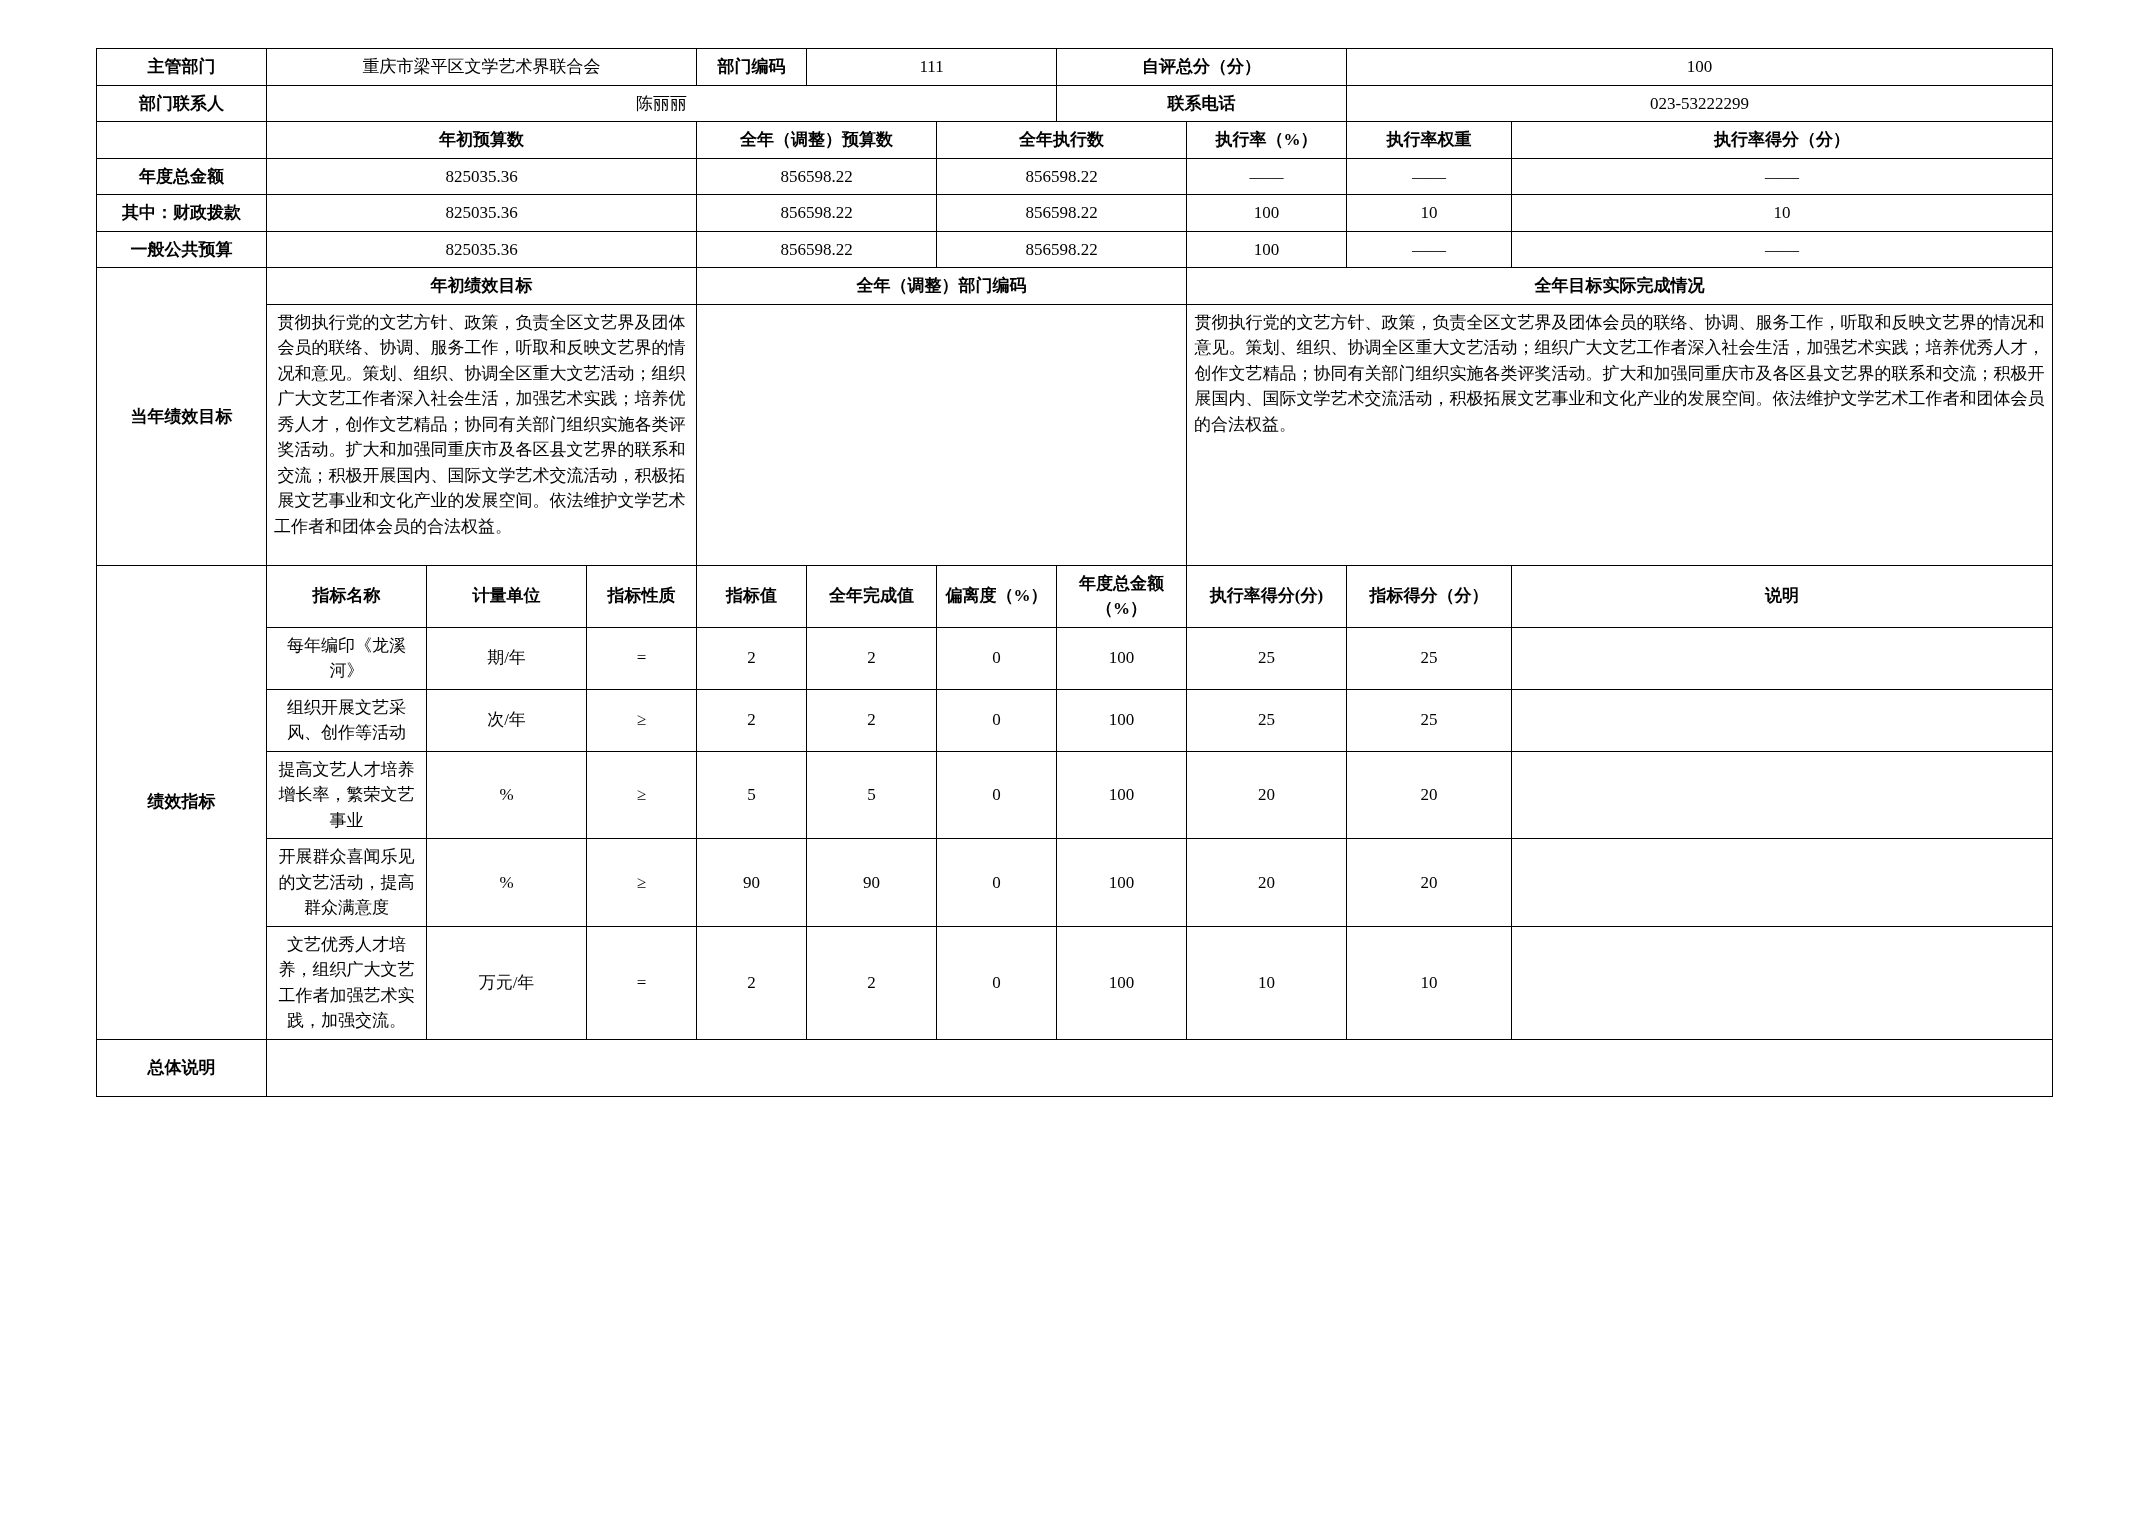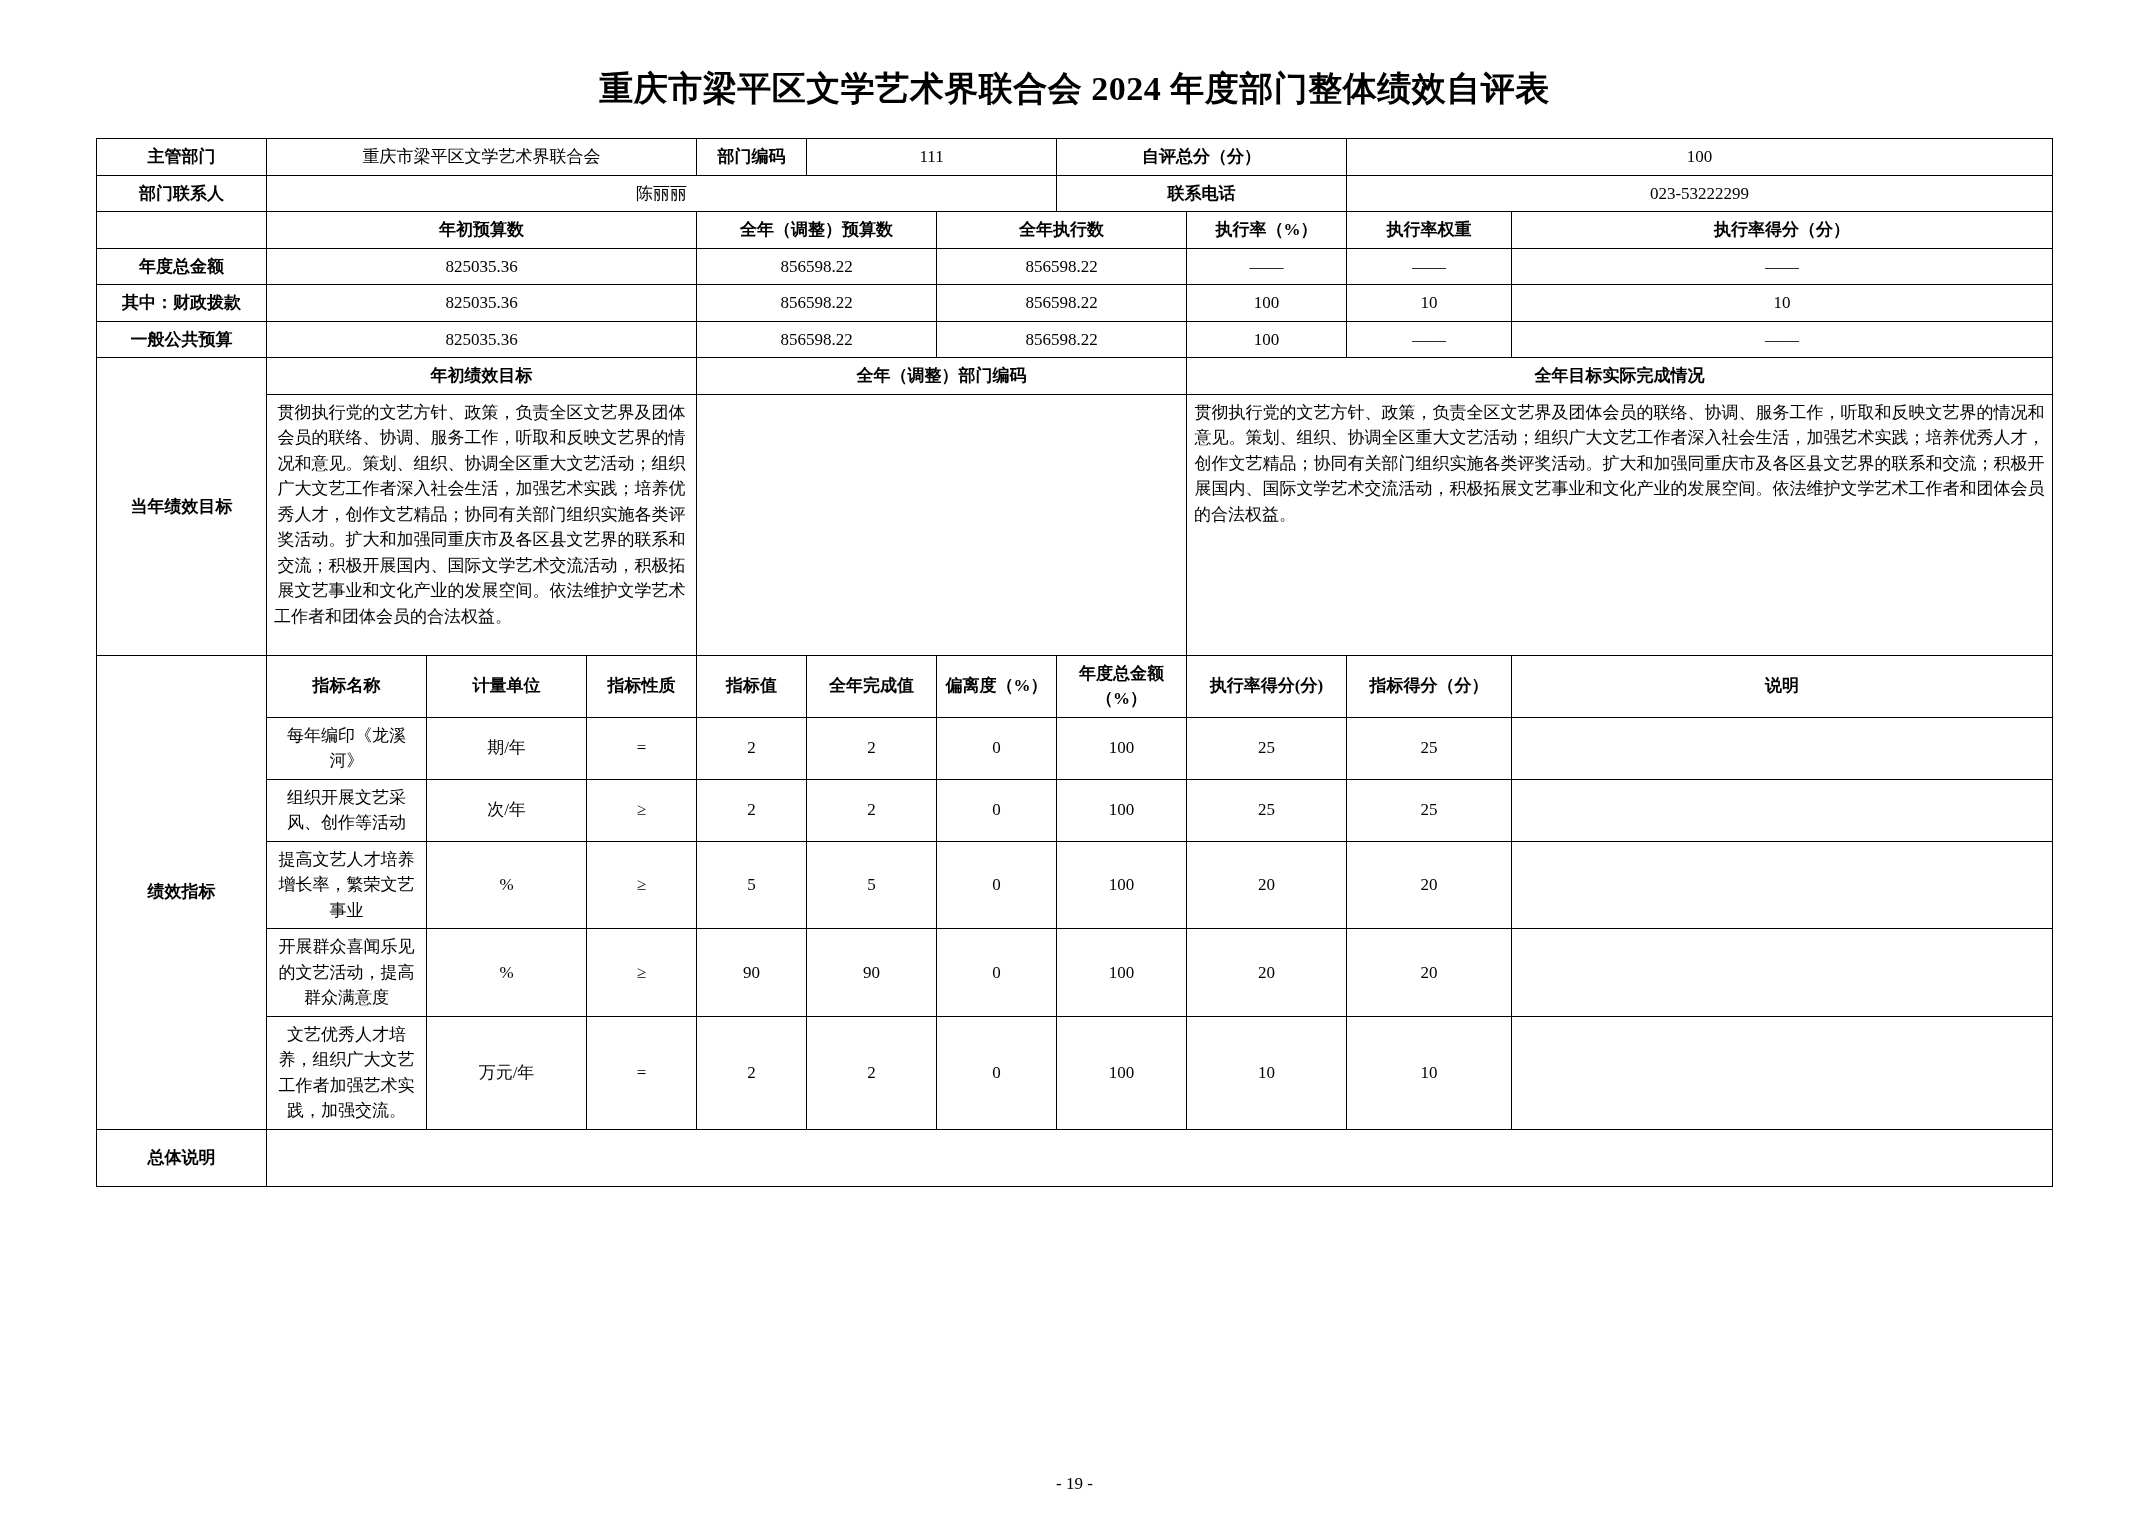--- a/index.html
+++ b/index.html
@@ -70,21 +70,20 @@
     width: 2149px;
     text-align: center;
     font-size: 17px;
   }
 </style>
 </head>
 <body>
 
 <div class="page">
 
-  <div class="doc-title">重庆市梁平区文学艺术界联合会 2024 年度部门整体绩效自评表</div>
 
   <table class="main">
     <colgroup>
       <col style="width:170px">
       <col style="width:160px">
       <col style="width:160px">
       <col style="width:110px">
       <col style="width:110px">
       <col style="width:130px">
       <col style="width:120px">
@@ -244,14 +243,13 @@
     </tr>
 
     <tr>
       <td class="vert-label" style="height:46px;">总体说明</td>
       <td colspan="10" class="left"></td>
     </tr>
 
   </tbody>
     </table>
 
-  <div class="page-number">- 19 -</div>
 </div>
 
 </body></html>

